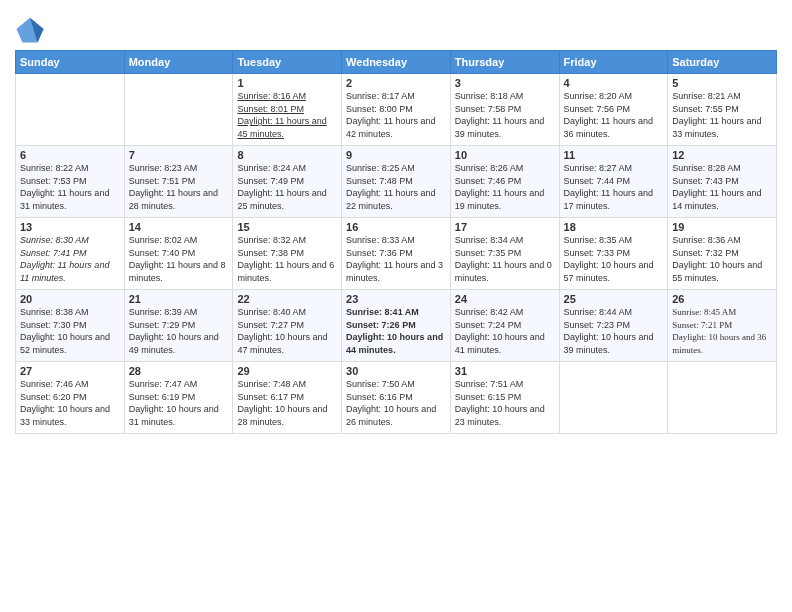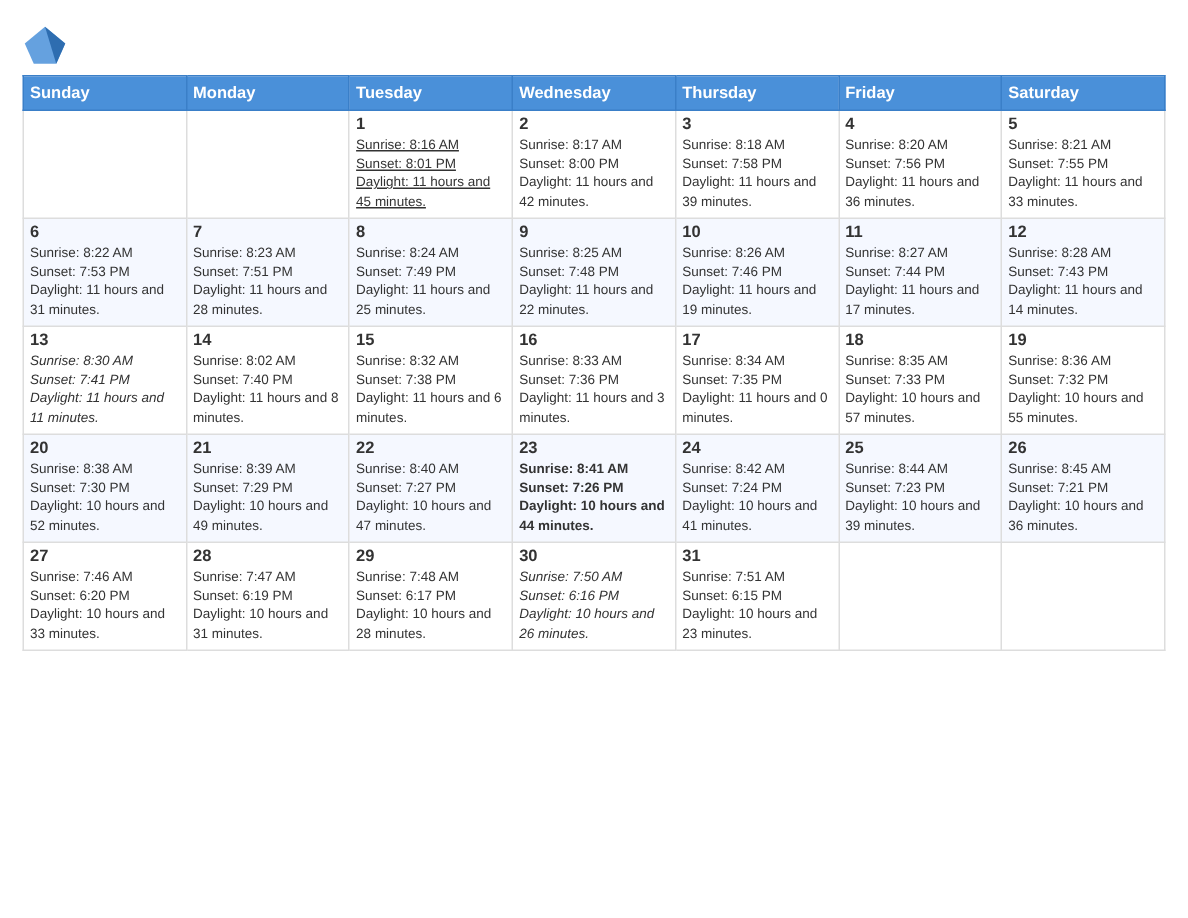--- a/index.html
+++ b/index.html
@@ -213,35 +213,35 @@
 Daylight: 10 hours and 47 minutes.</span></td>
           <td><span class="day-num">23</span><span class="day-info" style="white-space: pre-line; font-weight: bold;">Sunrise: 8:41 AM
 Sunset: 7:26 PM
 Daylight: 10 hours and 44 minutes.</span></td>
           <td><span class="day-num">24</span><span class="day-info" style="white-space: pre-line;">Sunrise: 8:42 AM
 Sunset: 7:24 PM
 Daylight: 10 hours and 41 minutes.</span></td>
           <td><span class="day-num">25</span><span class="day-info" style="white-space: pre-line;">Sunrise: 8:44 AM
 Sunset: 7:23 PM
 Daylight: 10 hours and 39 minutes.</span></td>
-          <td><span class="day-num">26</span><span class="day-info" style="white-space: pre-line;">Sunrise: 8:45 AM
+          <td><span class="day-num">26</span><span class="day-info" style="white-space: pre-line; font-family: Liberation Serif, serif;">Sunrise: 8:45 AM
 Sunset: 7:21 PM
 Daylight: 10 hours and 36 minutes.</span></td>
         </tr>
         <tr>
           <td><span class="day-num">27</span><span class="day-info" style="white-space: pre-line;">Sunrise: 7:46 AM
 Sunset: 6:20 PM
 Daylight: 10 hours and 33 minutes.</span></td>
           <td><span class="day-num">28</span><span class="day-info" style="white-space: pre-line;">Sunrise: 7:47 AM
 Sunset: 6:19 PM
 Daylight: 10 hours and 31 minutes.</span></td>
           <td><span class="day-num">29</span><span class="day-info" style="white-space: pre-line;">Sunrise: 7:48 AM
 Sunset: 6:17 PM
 Daylight: 10 hours and 28 minutes.</span></td>
-          <td><span class="day-num">30</span><span class="day-info" style="white-space: pre-line; font-style: italic;">Sunrise: 7:50 AM
+          <td><span class="day-num">30</span><span class="day-info" style="white-space: pre-line;">Sunrise: 7:50 AM
 Sunset: 6:16 PM
 Daylight: 10 hours and 26 minutes.</span></td>
           <td><span class="day-num">31</span><span class="day-info" style="white-space: pre-line; margin-top: 36px;">Sunrise: 7:51 AM
 Sunset: 6:15 PM
 Daylight: 10 hours and 23 minutes.</span></td>
           <td></td>
           <td></td>
         </tr>
       </tbody>
   </table>

